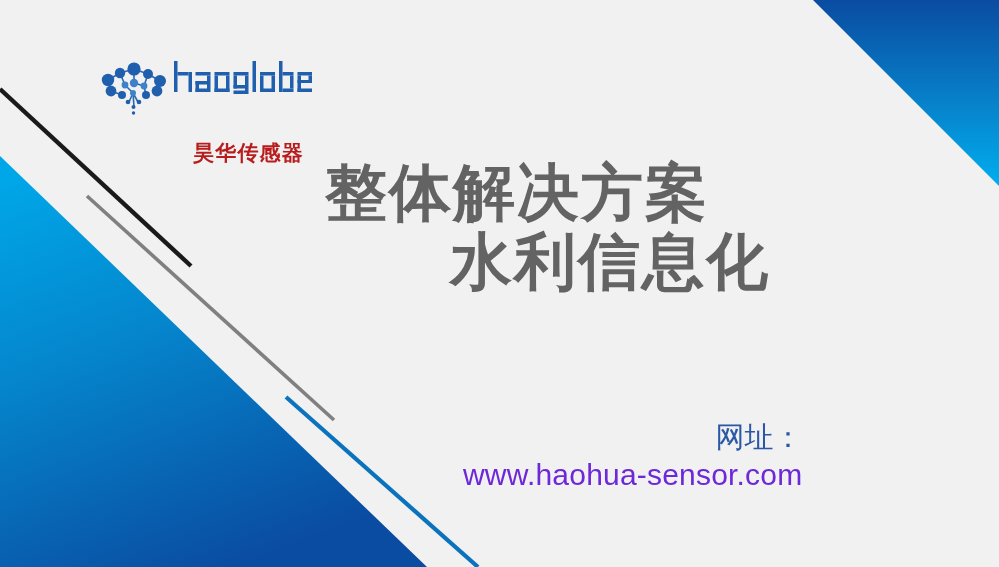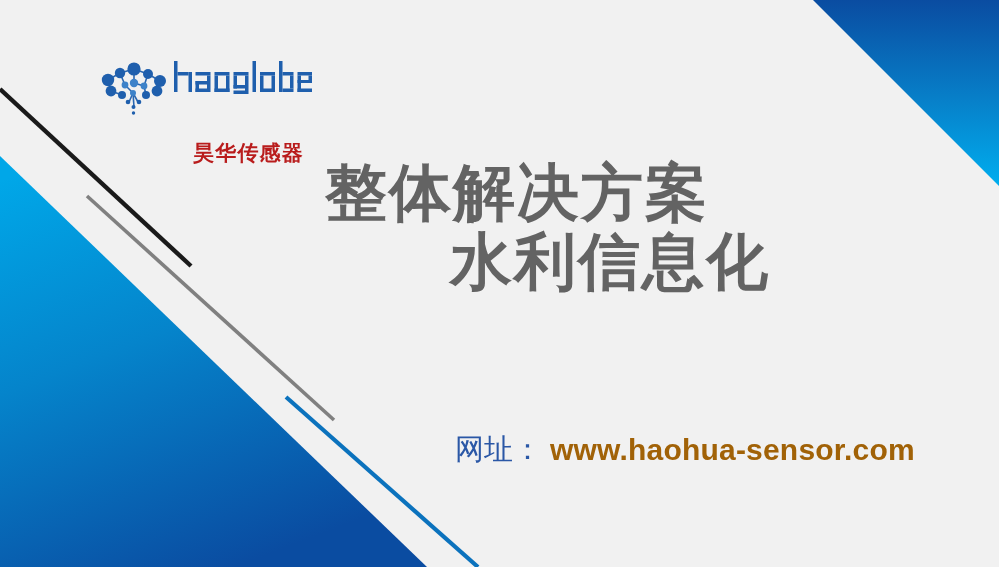--- a/index.html
+++ b/index.html
@@ -85,38 +85,38 @@
     padding-left: 325px;
   }
   #title-line-2 {
     padding-left: 450px;
   }
 
   
   #website-row {
     position: absolute;
     left: 455px;
-    top: 430px;
+    top: 418px;
     display: flex;
-    align-items: center;
+    align-items: flex-end;
     white-space: nowrap;
+    flex-direction: column;
   }
   #website-label {
     font-family: "DejaVu Sans", "Liberation Sans", sans-serif;
     font-size: 29px;
     color: #2a57a6;
     letter-spacing: 0px;
   }
   #website-url {
     font-family: "Liberation Sans", "DejaVu Sans", sans-serif;
     font-size: 30px;
-    color: #a16207;
+    color: #6d28d9;
     margin-left: 8px;
     letter-spacing: 0.2px;
-    font-weight: bold;
   }
 </style>
 </head>
 <body>
 
 <div id="slide">
 
   <svg id="bg-decor" viewBox="0 0 999 567">
     <defs>
       <linearGradient id="gradTopRight" x1="0" y1="0" x2="0" y2="1">

